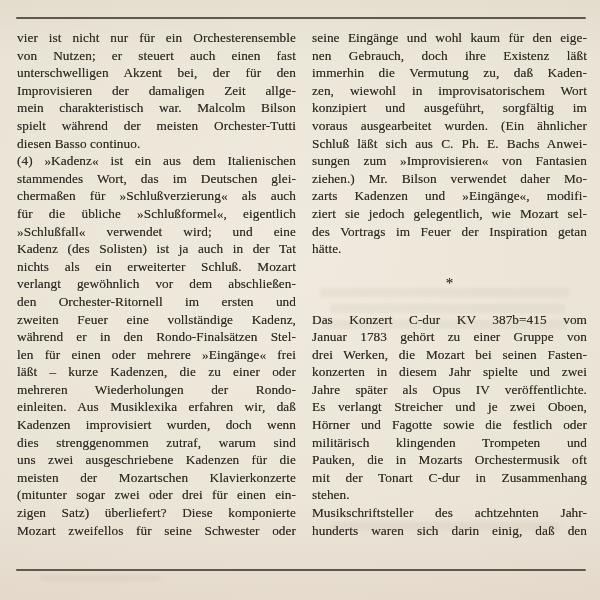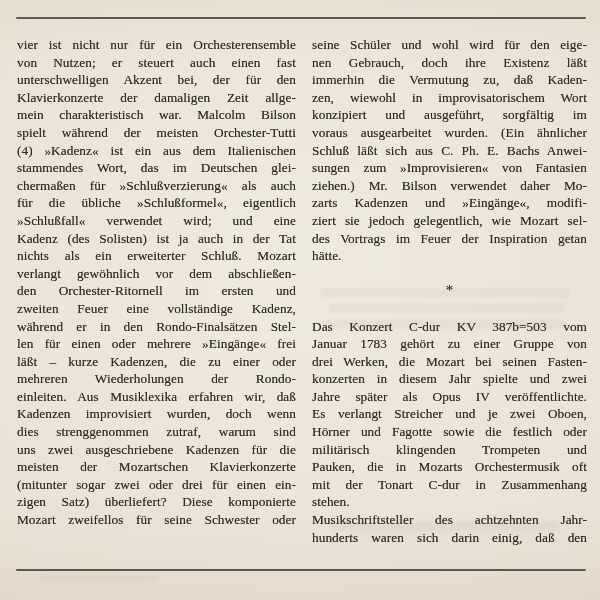--- a/index.html
+++ b/index.html
@@ -18,21 +18,21 @@
       linear-gradient(to bottom, rgba(140,115,85,0.06), rgba(0,0,0,0) 10%, rgba(0,0,0,0) 84%, rgba(206,148,138,0.12)),
       var(--paper);
   }
   .rule{
     position:absolute;left:16px;width:570px;height:2px;
     background:var(--rule);opacity:.85;border-radius:1px;
   }
   .rule.top{top:17px;}
   .rule.bottom{top:569px;}
   .col{
-    position:absolute;top:36px;
+    position:absolute;top:29px;
     font-size:13.3px;line-height:17.6px;
     text-align:justify;
     text-shadow:0 0 0.4px rgba(46,42,35,.55);
     letter-spacing:.05px;
   }
   .col.left{left:17px;width:279px;}
   .col.right{left:312px;width:275px;}
   .col .line{
     height:17.6px;
     white-space:nowrap;
@@ -55,23 +55,24 @@
 </head>
 <body>
 
 <div class="scan">
   <div class="rule top"></div>
 
   <div class="col left" id="col-left">
       <div class="line">vier ist nicht nur für ein Orchesterensemble</div>
       <div class="line">von Nutzen; er steuert auch einen fast</div>
       <div class="line">unterschwelligen Akzent bei, der für den</div>
-      <div class="line">Klavierkonzerte der damaligen Zeit allge-</div>
+      <div class="line">Improvisieren der damaligen Zeit allge-</div>
       <div class="line">mein charakteristisch war. Malcolm Bilson</div>
       <div class="line">spielt während der meisten Orchester-Tutti</div>
+      <div class="line ragged">diesen Basso continuo.</div>
       <div class="line">(4) »Kadenz« ist ein aus dem Italienischen</div>
       <div class="line">stammendes Wort, das im Deutschen glei-</div>
       <div class="line">chermaßen für »Schlußverzierung« als auch</div>
       <div class="line">für die übliche »Schlußformel«, eigentlich</div>
       <div class="line">»Schlußfall« verwendet wird; und eine</div>
       <div class="line">Kadenz (des Solisten) ist ja auch in der Tat</div>
       <div class="line">nichts als ein erweiterter Schluß. Mozart</div>
       <div class="line">verlangt gewöhnlich vor dem abschließen-</div>
       <div class="line">den Orchester-Ritornell im ersten und</div>
       <div class="line">zweiten Feuer eine vollständige Kadenz,</div>
@@ -82,35 +83,35 @@
       <div class="line">einleiten. Aus Musiklexika erfahren wir, daß</div>
       <div class="line">Kadenzen improvisiert wurden, doch wenn</div>
       <div class="line">dies strenggenommen zutraf, warum sind</div>
       <div class="line">uns zwei ausgeschriebene Kadenzen für die</div>
       <div class="line">meisten der Mozartschen Klavierkonzerte</div>
       <div class="line">(mitunter sogar zwei oder drei für einen ein-</div>
       <div class="line">zigen Satz) überliefert? Diese komponierte</div>
       <div class="line">Mozart zweifellos für seine Schwester oder</div>
     </div>
   <div class="col right" id="col-right">
-      <div class="line">seine Schüler und wohl wird für den eige-</div>
+      <div class="line">seine Eingänge und wohl kaum für den eige-</div>
       <div class="line">nen Gebrauch, doch ihre Existenz läßt</div>
       <div class="line">immerhin die Vermutung zu, daß Kaden-</div>
       <div class="line">zen, wiewohl in improvisatorischem Wort</div>
       <div class="line">konzipiert und ausgeführt, sorgfältig im</div>
       <div class="line">voraus ausgearbeitet wurden. (Ein ähnlicher</div>
       <div class="line">Schluß läßt sich aus C. Ph. E. Bachs Anwei-</div>
       <div class="line">sungen zum »Improvisieren« von Fantasien</div>
       <div class="line">ziehen.) Mr. Bilson verwendet daher Mo-</div>
       <div class="line">zarts Kadenzen und »Eingänge«, modifi-</div>
       <div class="line">ziert sie jedoch gelegentlich, wie Mozart sel-</div>
       <div class="line">des Vortrags im Feuer der Inspiration getan</div>
       <div class="line ragged">hätte.</div>
       <div class="divider">*</div>
-      <div class="line">Das Konzert C-dur KV 387b=503 vom</div>
+      <div class="line">Das Konzert C-dur KV 387b=415 vom</div>
       <div class="line">Januar 1783 gehört zu einer Gruppe von</div>
       <div class="line">drei Werken, die Mozart bei seinen Fasten-</div>
       <div class="line">konzerten in diesem Jahr spielte und zwei</div>
       <div class="line">Jahre später als Opus IV veröffentlichte.</div>
       <div class="line">Es verlangt Streicher und je zwei Oboen,</div>
       <div class="line">Hörner und Fagotte sowie die festlich oder</div>
       <div class="line">militärisch klingenden Trompeten und</div>
       <div class="line">Pauken, die in Mozarts Orchestermusik oft</div>
       <div class="line">mit der Tonart C-dur in Zusammenhang</div>
       <div class="line ragged">stehen.</div>

